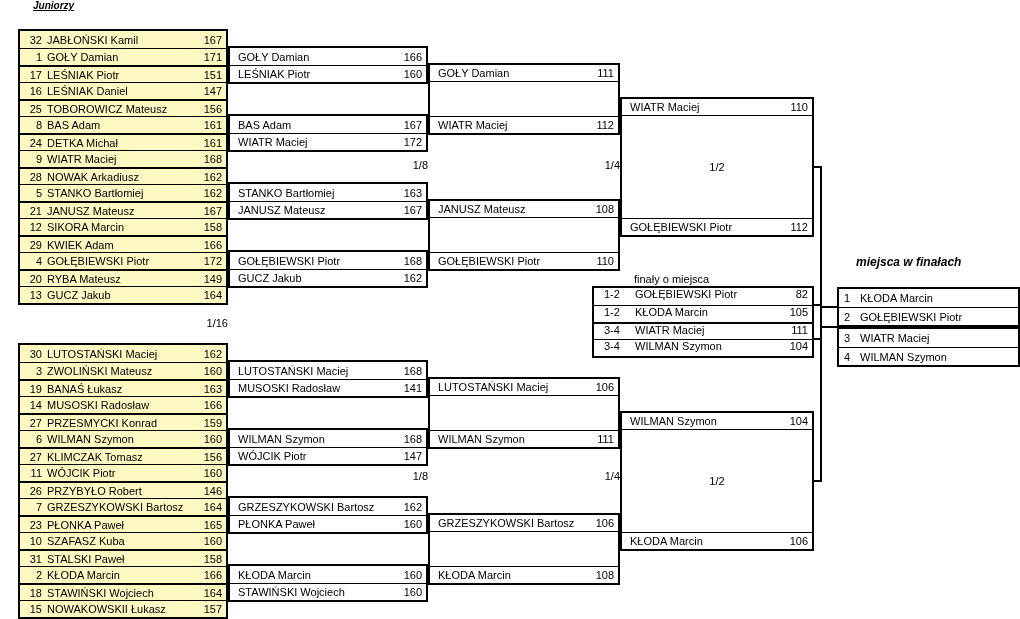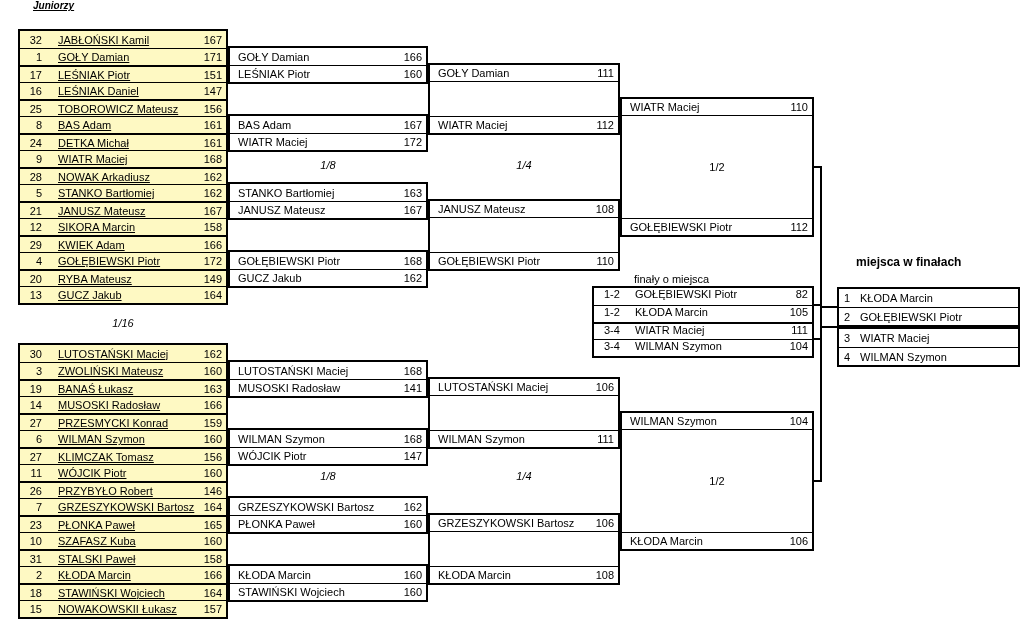--- a/index.html
+++ b/index.html
@@ -14,49 +14,49 @@
     position: absolute; left: 33px; top: 0px;
     font-size: 10px; font-weight: bold; font-style: italic;
     text-decoration: underline;
   }
   
   .colbox { position: absolute; border: 2px solid #000; background:#fef9c3; }
   .prow { height: 17px; display: flex; align-items: center; }
   .prow:nth-child(even) { border-top: 1px solid #000; }
   .prow:nth-child(odd):not(:first-child) { border-top: 2px solid #000; }
   .seed { width: 22px; text-align: right; flex: 0 0 auto; }
-  .pname { flex: 1 1 auto; margin-left: 16px; white-space: nowrap; overflow: hidden; text-decoration: underline; }
+  .pname { flex: 1 1 auto; margin-left: 5px; white-space: nowrap; overflow: hidden; }
   .pscore { width: 26px; text-align: right; flex: 0 0 auto; padding-right: 4px; }
   
   .mbox { position: absolute; border: 2px solid #000; background:#fff; }
   .mrow { height: 17px; display: flex; align-items: center; padding: 0 4px 0 8px; }
   .mbox .mrow + .mrow { border-top: 1px solid #000; }
   .mname { flex: 1 1 auto; white-space: nowrap; overflow: hidden; }
   .mscore { width: 26px; text-align: right; flex: 0 0 auto; }
   
   .qbox { position: absolute; border: 2px solid #000; background:#fff;
           display: flex; flex-direction: column; justify-content: space-between; }
   .qbox .mrow:first-child { border-bottom: 1px solid #000; }
   .qbox .mrow:last-child  { border-top: 1px solid #000; }
   
   .sbox { position: absolute; border: 2px solid #000; background:#fff;
           display: flex; flex-direction: column; justify-content: space-between; }
   .sbox .mrow:first-child { border-bottom: 1px solid #000; }
   .sbox .mrow:last-child  { border-top: 1px solid #000; }
   .centerlabel { text-align: center; }
-  .roundlabel { position: absolute; text-align: center; font-style: italic; }
+  .roundlabel { position: absolute; text-align: right; }
   
   .fbox { position: absolute; border: 2px solid #000; background:#fff; }
   .frow { height: 17px; display: flex; align-items: flex-start; padding: 0 4px 0 10px; }
   .frow:nth-child(2), .frow:nth-child(4) { border-top: 1px solid #000; }
   .frow:nth-child(3) { border-top: 2px solid #000; }
   .fplace { width: 31px; flex: 0 0 auto; }
   .flabel { position: absolute; }
   
-  .stitle { position: absolute; font-weight: bold; font-size: 12px; }
+  .stitle { position: absolute; font-weight: bold; font-style: italic; font-size: 12px; }
   .stbox { position: absolute; border: 2px solid #000; background:#fff; }
   .strow { height: 18px; display: flex; align-items: center; padding-left: 5px; }
   .stbox .strow + .strow { border-top: 1px solid #000; }
   .stplace { width: 16px; flex: 0 0 auto; }
   .stname { flex: 1 1 auto; white-space: nowrap; }
   
   .hline, .vline { position: absolute; background: #000; }
   .hline { height: 2px; }
   .vline { width: 2px; }
 </style>

